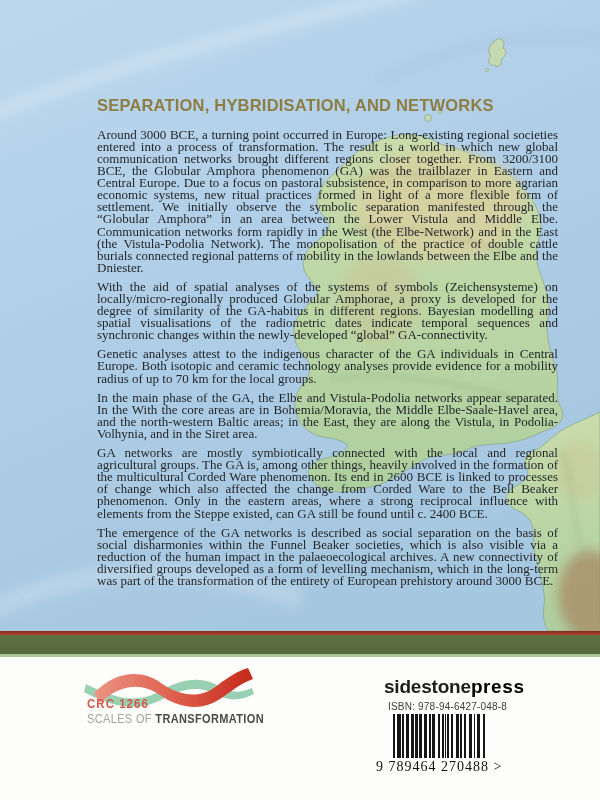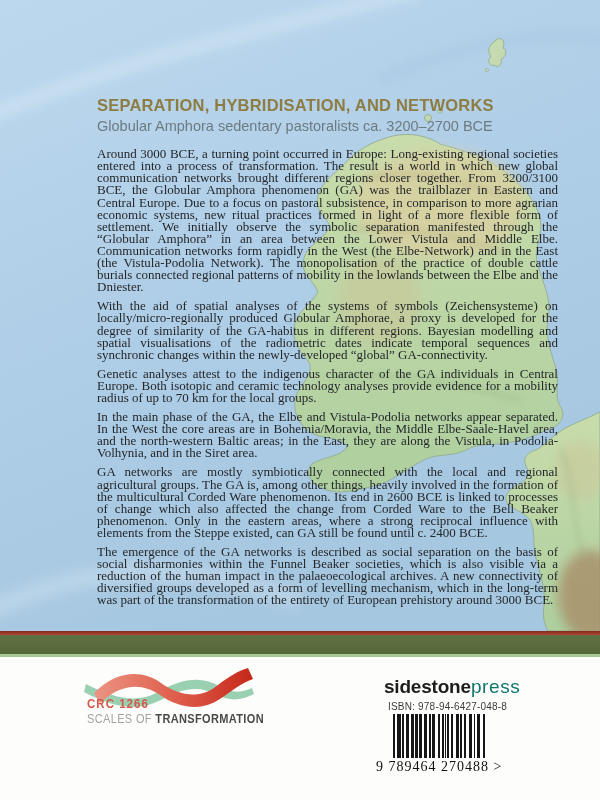--- a/index.html
+++ b/index.html
@@ -45,21 +45,21 @@
   }
   .crc-line2 {
     position:absolute; left:3px; top:50px; font-size:12.5px; white-space:nowrap;
     transform:scaleX(.88); transform-origin:left; letter-spacing:.4px;
   }
   .crc-line2 .light { color:#a3a3a3; font-weight:normal; }
   .crc-line2 .bold  { color:#4a4a4a; font-weight:bold; }
   .publisher { position:absolute; left:384px; top:676px; width:130px; }
   .press-name { font-size:19px; color:#1d1d1b; letter-spacing:-.2px; white-space:nowrap; }
   .press-name .b { font-weight:bold; }
-  .press-name .l { font-weight:normal; letter-spacing:.6px; color:#0f766e; }
+  .press-name .l { font-weight:bold; letter-spacing:.6px; color:#000000; }
   .isbn { margin:3px 0 0 4px; font-size:10px; color:#3c3c3c; letter-spacing:.2px; }
   .barcode {
     margin:2px 0 0 9px; width:92px; height:44px; background-color:#fff;
     background-image:
       repeating-linear-gradient(90deg,#161616 0 1.5px,transparent 1.5px 4px,#161616 4px 6.5px,transparent 6.5px 9px),
       repeating-linear-gradient(90deg,#161616 0 1px,transparent 1px 6px,#161616 6px 7.5px,transparent 7.5px 13px);
   }
   .barcode-digits {
     margin:1px 0 0 -8px; font-family:Liberation Serif, serif;
     font-size:14px; color:#111; letter-spacing:1px; white-space:nowrap;
@@ -132,26 +132,25 @@
       <path d="M 560,450 C 575,470 570,520 585,560" stroke="#9ab482" stroke-opacity="0.5" stroke-width="3" fill="none" filter="url(#soft2)"></path>
     </svg>
   </div>
 
   <div class="band-red"></div>
   <div class="band-green"></div>
   <div class="band-lgreen"></div>
 
   <div class="text-block">
     <h1 class="title">SEPARATION, HYBRIDISATION, AND NETWORKS</h1>
-    <h2 class="subtitle">Globular Amphora sedentary pastoralists ca. 3200–2700 BCE</h2>
     <div class="paragraphs">
         <p>Around 3000 BCE, a turning point occurred in Europe: Long-existing regional societies entered into a process of transformation. The result is a world in which new global communication networks brought different regions closer together. From 3200/3100 BCE, the Globular Amphora phenomenon (GA) was the trailblazer in Eastern and Central Europe. Due to a focus on pastoral subsistence, in comparison to more agrarian economic systems, new ritual practices formed in light of a more flexible form of settlement. We initially observe the symbolic separation manifested through the “Globular Amphora” in an area between the Lower Vistula and Middle Elbe. Communication networks form rapidly in the West (the Elbe-Network) and in the East (the Vistula-Podolia Network). The monopolisation of the practice of double cattle burials connected regional patterns of mobility in the lowlands between the Elbe and the Dniester.</p>
         <p>With the aid of spatial analyses of the systems of symbols (Zeichensysteme) on locally/micro-regionally produced Globular Amphorae, a proxy is developed for the degree of similarity of the GA-habitus in different regions. Bayesian modelling and spatial visualisations of the radiometric dates indicate temporal sequences and synchronic changes within the newly-developed “global” GA-connectivity.</p>
         <p>Genetic analyses attest to the indigenous character of the GA individuals in Central Europe. Both isotopic and ceramic technology analyses provide evidence for a mobility radius of up to 70 km for the local groups.</p>
-        <p>In the main phase of the GA, the Elbe and Vistula-Podolia networks appear separated. In the West the core areas are in Bohemia/Moravia, the Middle Elbe-Saale-Havel area, and the north-western Baltic areas; in the East, they are along the Vistula, in Podolia-Volhynia, and in the Siret area.</p>
+        <p>In the main phase of the GA, the Elbe and Vistula-Podolia networks appear separated. In the With the core areas are in Bohemia/Moravia, the Middle Elbe-Saale-Havel area, and the north-western Baltic areas; in the East, they are along the Vistula, in Podolia-Volhynia, and in the Siret area.</p>
         <p>GA networks are mostly symbiotically connected with the local and regional agricultural groups. The GA is, among other things, heavily involved in the formation of the multicultural Corded Ware phenomenon. Its end in 2600 BCE is linked to processes of change which also affected the change from Corded Ware to the Bell Beaker phenomenon. Only in the eastern areas, where a strong reciprocal influence with elements from the Steppe existed, can GA still be found until c. 2400 BCE.</p>
         <p>The emergence of the GA networks is described as social separation on the basis of social disharmonies within the Funnel Beaker societies, which is also visible via a reduction of the human impact in the palaeoecological archives. A new connectivity of diversified groups developed as a form of levelling mechanism, which in the long-term was part of the transformation of the entirety of European prehistory around 3000 BCE.</p>
       </div>
   </div>
 
   <div class="crc-logo">
     <svg class="crc-ribbon" width="180" height="48" viewBox="0 0 180 48">
       <defs>
         <linearGradient id="ribbonRed" x1="0" y1="0" x2="1" y2="0">
           <stop offset="0" stop-color="#ec9484"></stop>

